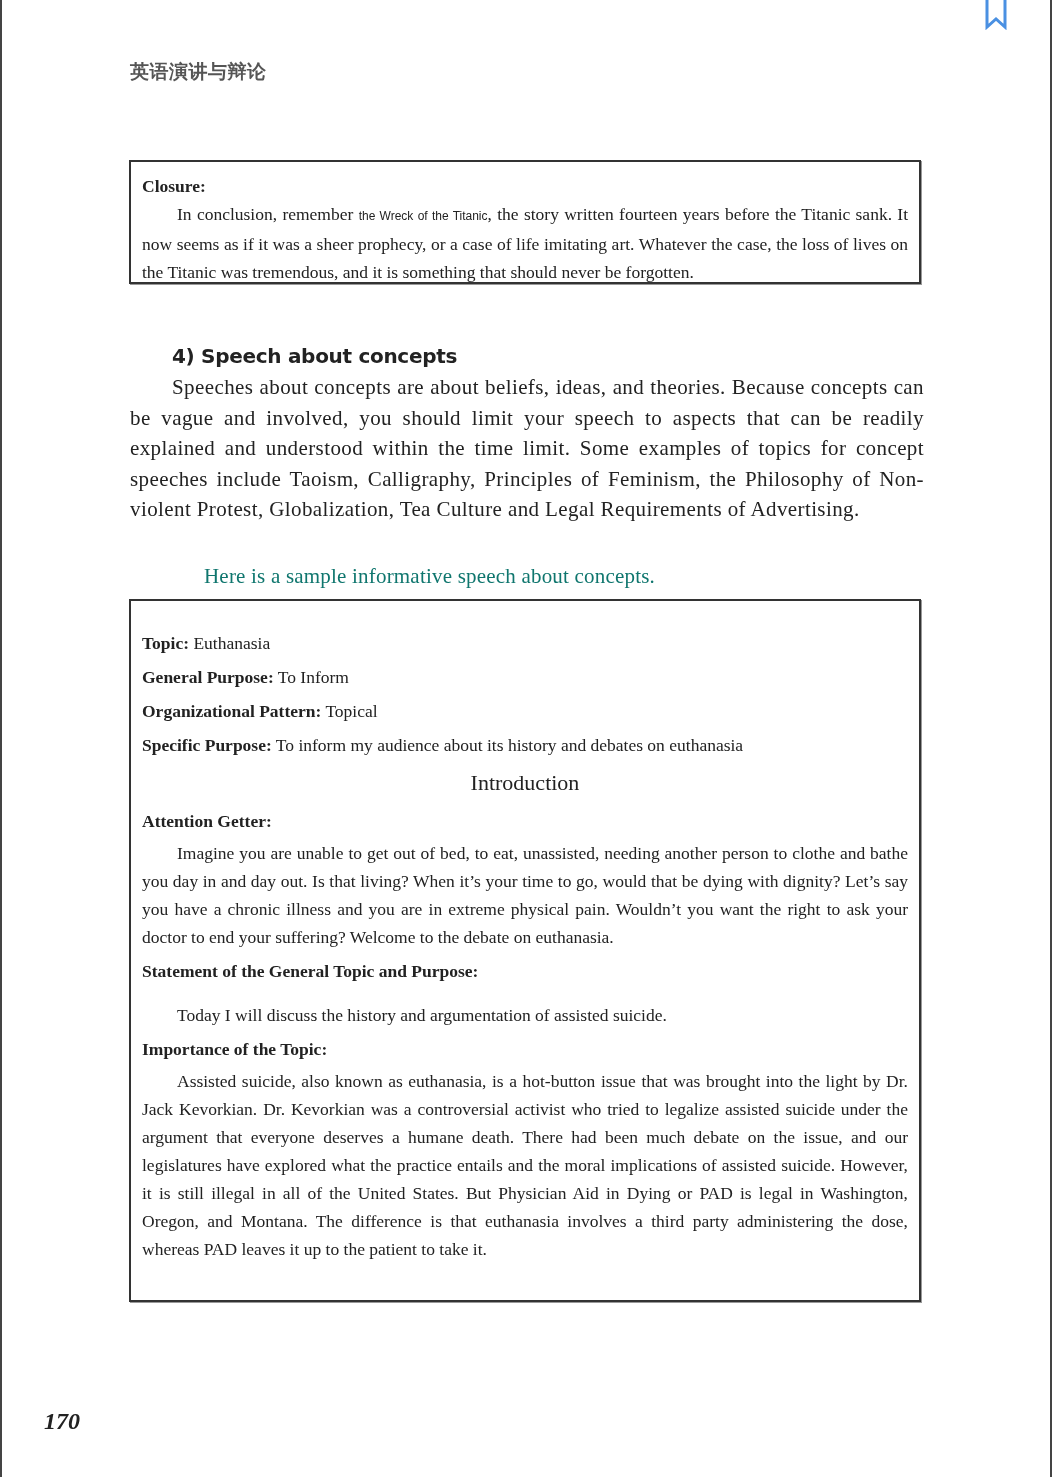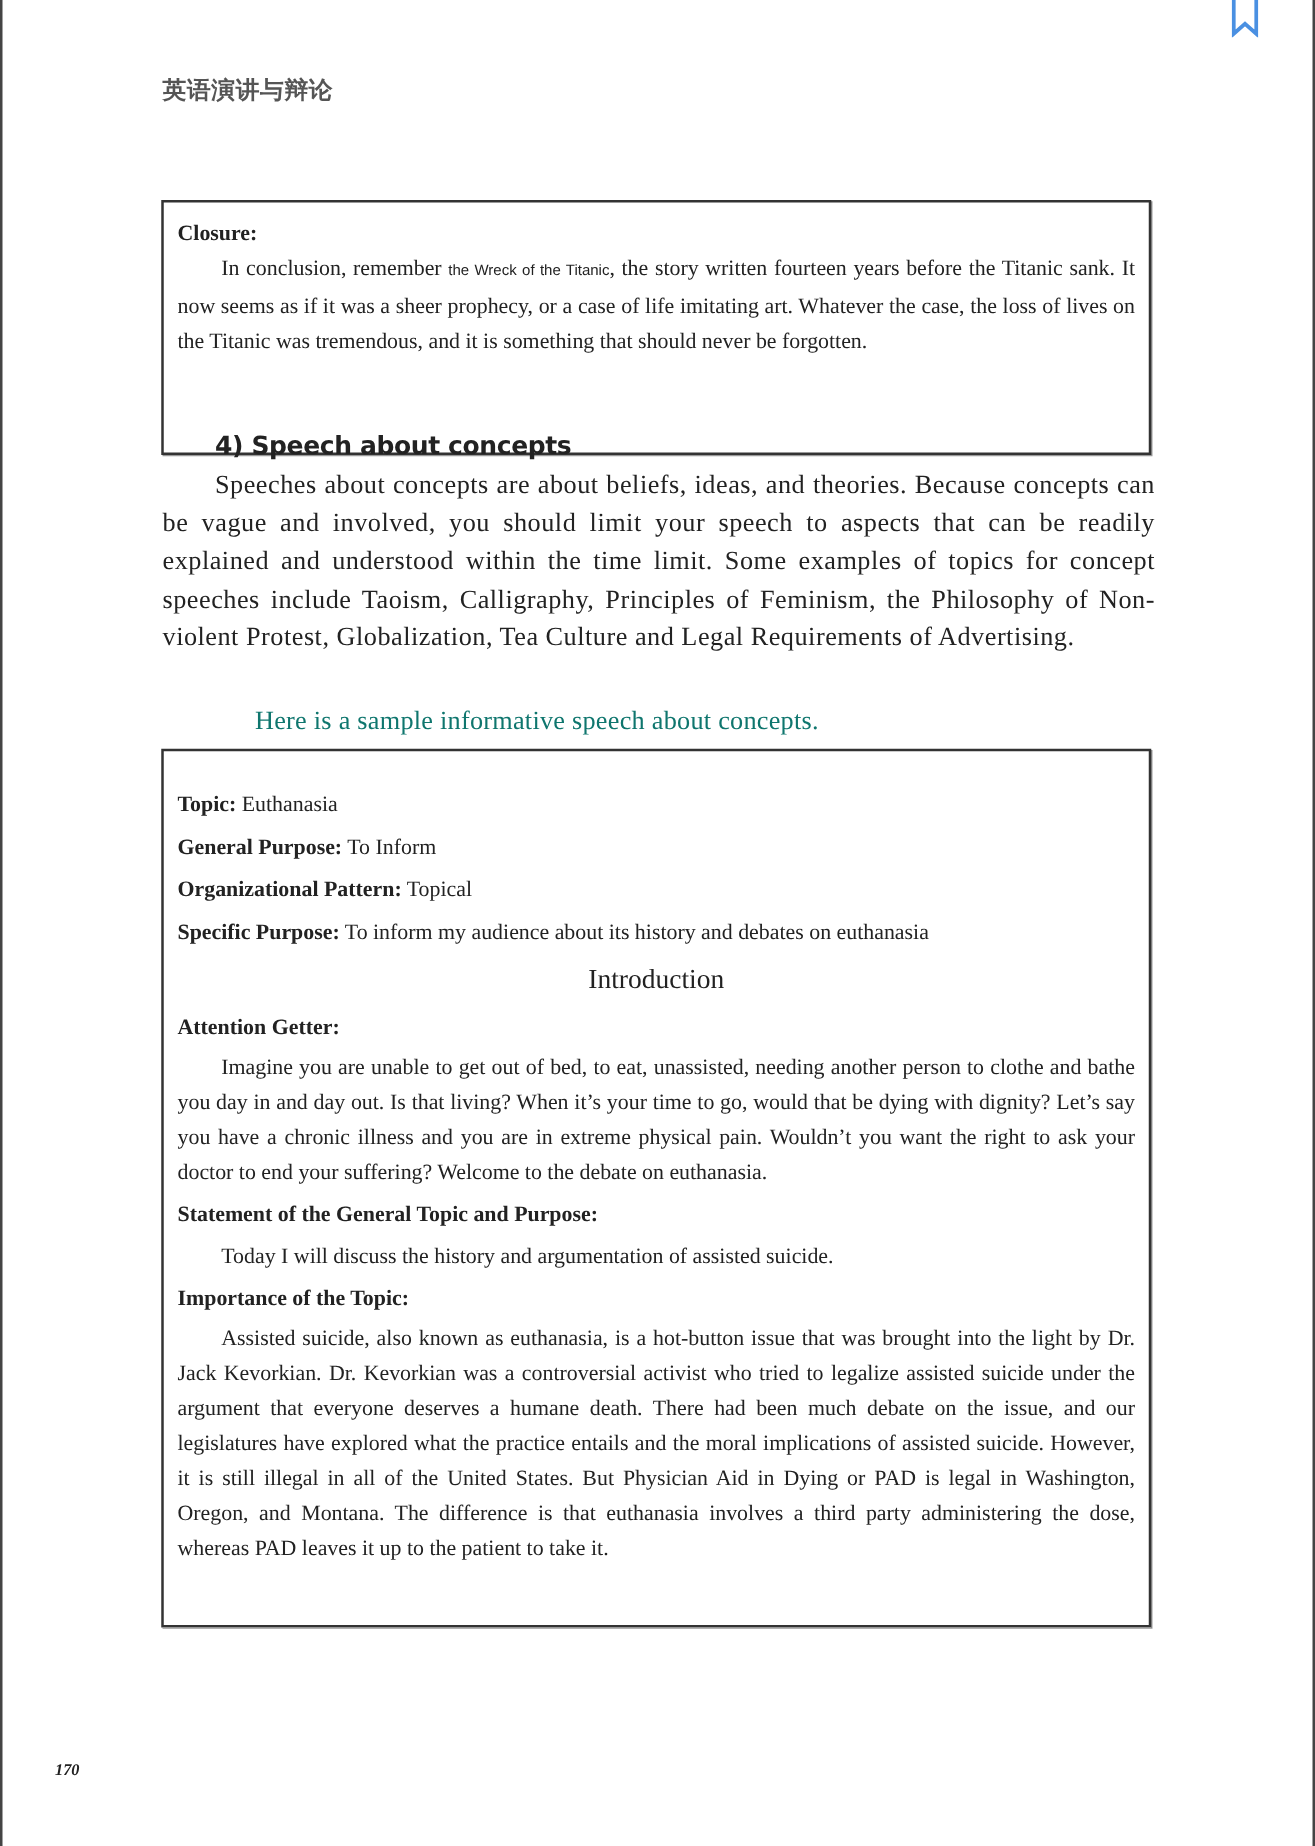--- a/index.html
+++ b/index.html
@@ -12,21 +12,21 @@
   .bookmark { position: absolute; left: 985px; top: 0; width: 22px; height: 30px; cursor: pointer; }
   .running-head {
     position: absolute; left: 130px; top: 59px; font-family: "DejaVu Sans", sans-serif;
     font-weight: bold; font-size: 19px; color: #555; letter-spacing: 0.5px;
   }
   .box {
     position: absolute; left: 129px; width: 792px; border: 2px solid #333;
     box-shadow: 1px 1px 0 #999; box-sizing: border-box;
     font-family: "Liberation Serif", serif; font-size: 17.5px; color: #222;
   }
-  .box1 { top: 160px; height: 204px; padding: 10px 11px 0 11px; }
+  .box1 { top: 160px; height: 124px; padding: 10px 11px 0 11px; }
   .box2 { top: 599px; height: 703px; padding: 28px 11px 0 11px; }
   .b-label { font-weight: bold; }
   .lh28 { line-height: 28px; }
   .para { text-align: justify; text-indent: 35px; }
   .field { height: 34px; line-height: 28px; }
   .intro-head { text-align: center; font-weight: normal; font-size: 22px; line-height: 28px; margin: 4px 0 10px 0; }
   .section-head { line-height: 28px; margin-top: 6px; }
   .sec-title {
     position: absolute; left: 172px; top: 344px; font-family: "DejaVu Sans", sans-serif;
     font-size: 20px; font-weight: 600; color: #222; letter-spacing: -0.3px;
@@ -35,21 +35,21 @@
     position: absolute; left: 130px; top: 372px; width: 794px; font-family: "Liberation Serif", serif;
     font-size: 21px; line-height: 30.6px; text-align: justify; text-indent: 42px; color: #222;
     letter-spacing: 0.4px;
   }
   .body-text2 {
     position: absolute; left: 172px; top: 564px; font-family: "Liberation Serif", serif;
     font-size: 21px; color: #0f766e; letter-spacing: 0.2px; margin-left: 32px;
   }
   .page-num {
     position: absolute; left: 44px; top: 1408px; font-family: "Liberation Serif", serif;
-    font-style: italic; font-weight: bold; font-size: 13px; color: #222;
+    font-style: italic; font-weight: bold; font-size: 24px; color: #222;
   }
   .small-sans { font-family: "Liberation Sans", sans-serif; font-size: 12px; }
 </style>
 </head>
 <body>
 
 <div class="edge-left"></div>
 <div class="edge-right"></div>
 
 <div class="bookmark">
@@ -74,19 +74,19 @@
   <div class="field"><span class="b-label">General Purpose:</span><span> To Inform</span></div>
   <div class="field"><span class="b-label">Organizational Pattern:</span><span> Topical</span></div>
   <div class="field"><span class="b-label">Specific Purpose:</span><span> To inform my audience about its history and debates on euthanasia</span></div>
 
   <div class="intro-head">Introduction</div>
 
   <div class="b-label lh28">Attention Getter:</div>
   <div class="para lh28" style="margin-top:4px;">Imagine you are unable to get out of bed, to eat, unassisted, needing another person to clothe and bathe you day in and day out. Is that living? When it’s your time to go, would that be dying with dignity? Let’s say you have a chronic illness and you are in extreme physical pain. Wouldn’t you want the right to ask your doctor to end your suffering? Welcome to the debate on euthanasia.</div>
 
   <div class="b-label section-head">Statement of the General Topic and Purpose:</div>
-  <div class="para lh28" style="margin-top:5px;">Today I will discuss the history and argumentation of assisted suicide.</div>
+  <div class="para lh28" style="margin-top:16px;">Today I will discuss the history and argumentation of assisted suicide.</div>
 
   <div class="b-label section-head">Importance of the Topic:</div>
   <div class="para lh28" style="margin-top:4px;">Assisted suicide, also known as euthanasia, is a hot-button issue that was brought into the light by Dr. Jack Kevorkian. Dr. Kevorkian was a controversial activist who tried to legalize assisted suicide under the argument that everyone deserves a humane death. There had been much debate on the issue, and our legislatures have explored what the practice entails and the moral implications of assisted suicide. However, it is still illegal in all of the United States. But Physician Aid in Dying or PAD is legal in Washington, Oregon, and Montana. The difference is that euthanasia involves a third party administering the dose, whereas PAD leaves it up to the patient to take it.</div>
 </div>
 
 <div class="page-num">170</div>
 
 </body></html>

